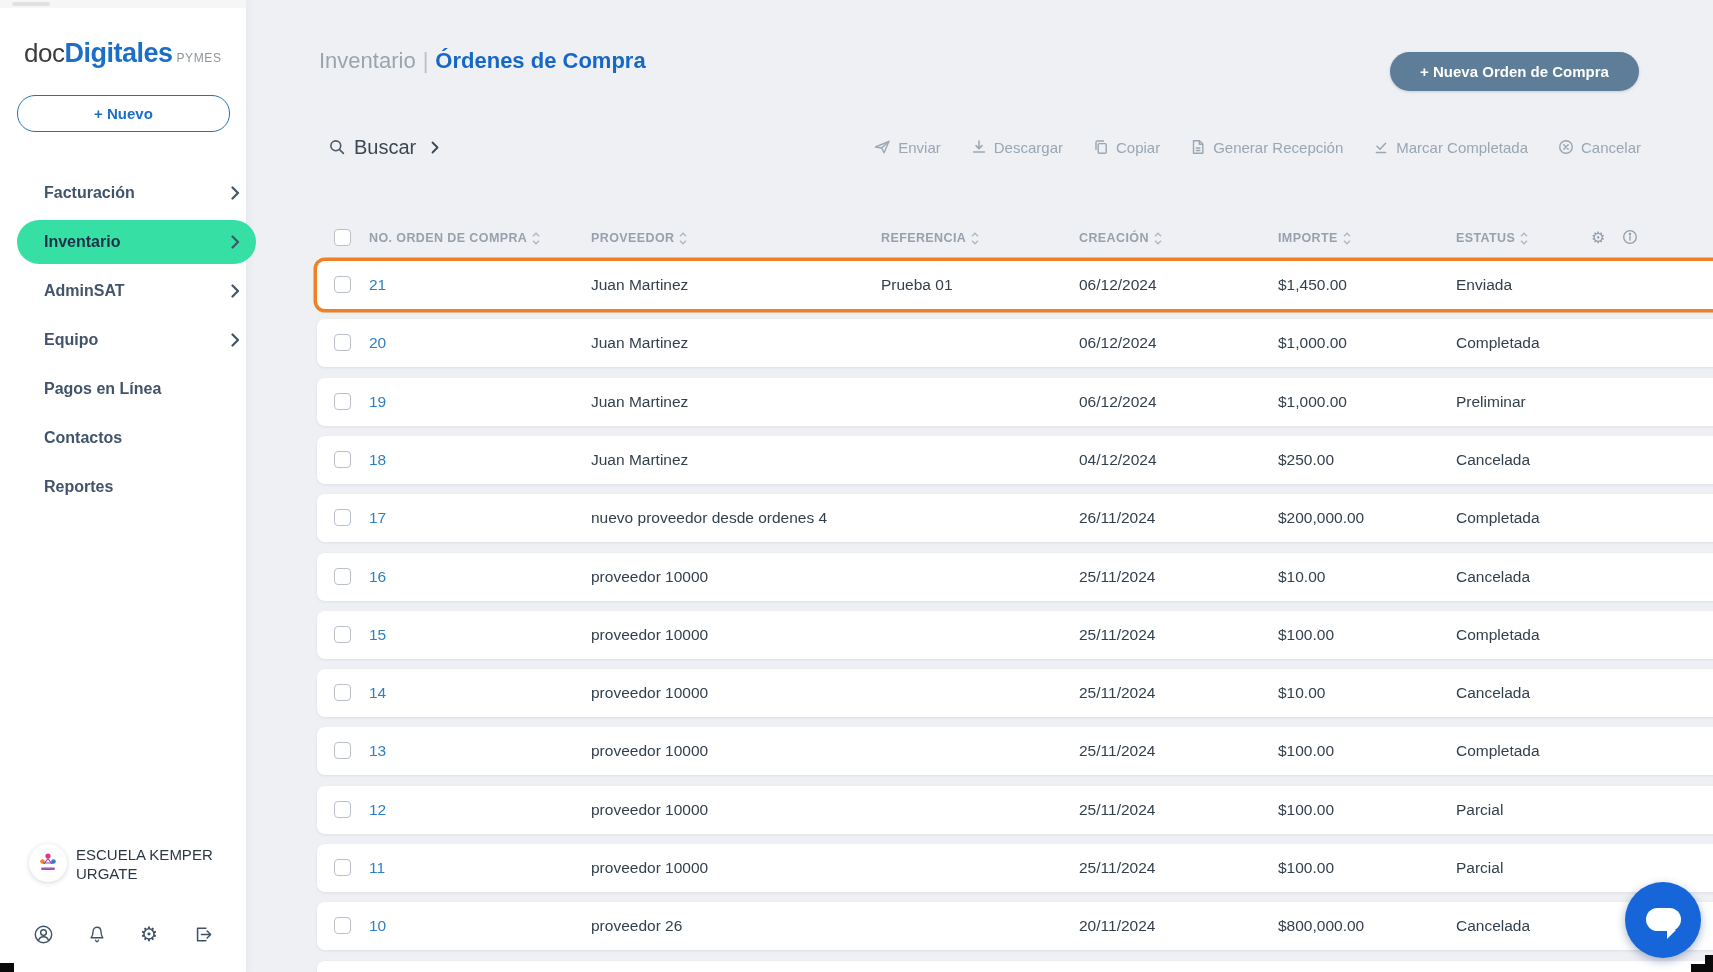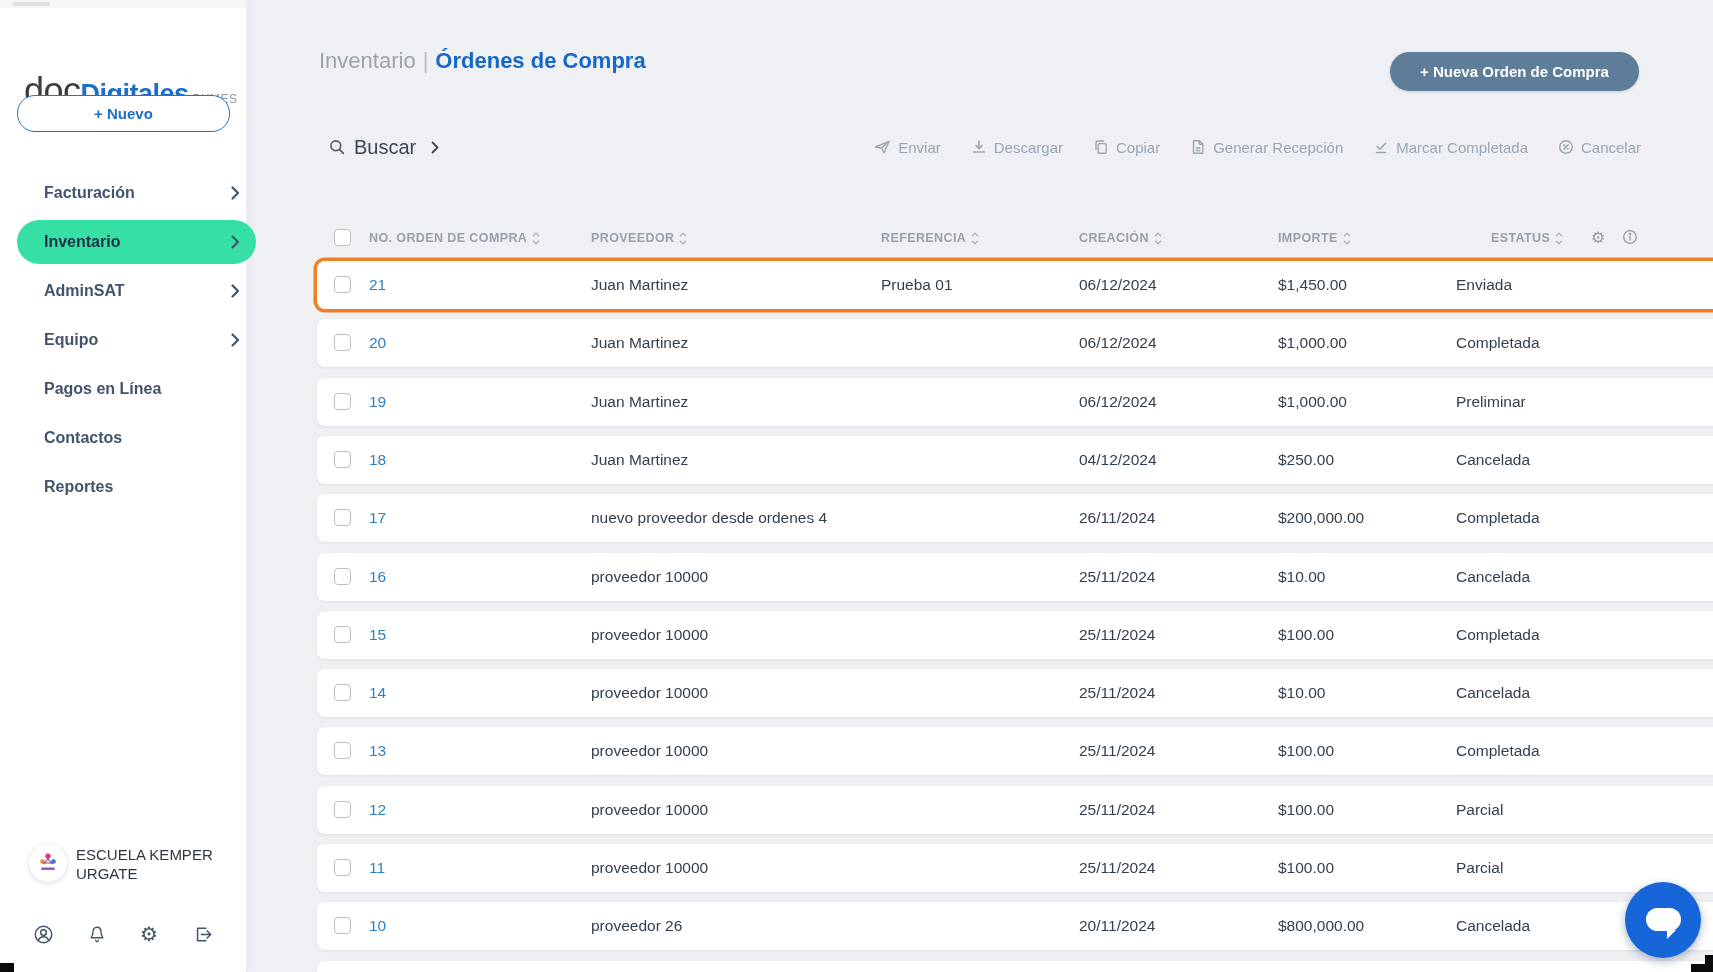--- a/index.html
+++ b/index.html
@@ -5,21 +5,21 @@
   html,body{margin:0;padding:0;background:#dfe2e8;}
   #stage{position:relative;width:1713px;height:972px;background:#eef0f4;overflow:hidden;
          font-family:"Liberation Sans",sans-serif;color:#33404d;}
 
   
   .sidebar{position:absolute;left:0;top:0;width:246px;height:972px;background:#ffffff;
            border-right:1px solid #e8ebef;box-shadow:2px 0 8px rgba(30,45,60,.04);}
   .top-strip{position:absolute;left:0;top:0;width:246px;height:8px;background:#f6f6f6;}
   .top-strip .thumb{position:absolute;left:12px;top:2px;width:38px;height:4px;background:#e1e1e1;border-radius:2px;}
   .logo{position:absolute;left:24px;top:38px;display:flex;align-items:baseline;white-space:nowrap;}
-  .logo .l-doc{font-size:36px;color:#3c3c3e;letter-spacing:-.5px;margin-top:32px;}
+  .logo .l-doc{font-size:26px;color:#3c3c3e;letter-spacing:-.5px;}
   .logo .l-dig{font-size:27px;font-weight:bold;color:#1b6fc7;letter-spacing:-.5px;}
   .logo .l-pym{font-size:12px;color:#8f959e;margin-left:4px;letter-spacing:.6px;}
   .btn-nuevo{position:absolute;left:17px;top:95px;width:211px;height:35px;background:#fff;
              border:1.7px solid #2173be;border-radius:18px;color:#1b6fc7;font-weight:bold;font-size:15px;
              display:flex;align-items:center;justify-content:center;cursor:pointer;}
   .nav{position:absolute;left:0;top:171px;width:274px;}
   .nav-item{position:relative;height:44px;margin:0 18px 5px 17px;border-radius:24px;
             display:flex;align-items:center;padding:0 16px 0 27px;cursor:pointer;
             color:#42546b;font-size:16px;font-weight:bold;}
   .nav-item.active{background:#36e0a5;color:#1f3048;}
@@ -51,21 +51,21 @@
   .tb-item{display:flex;align-items:center;gap:7px;font-size:15px;cursor:pointer;white-space:nowrap;}
   .tb-item svg{flex:none;}
 
   
   .thead{position:absolute;left:0;top:226px;width:1713px;height:24px;}
   .hcb{position:absolute;left:334px;top:3px;}
   .cb{display:inline-block;width:17px;height:17px;border:1.6px solid #b9c0ca;border-radius:4px;background:#fff;cursor:pointer;box-sizing:border-box;}
   .hcell{position:absolute;top:0;height:24px;display:flex;align-items:center;gap:5px;
          font-size:12.5px;font-weight:bold;letter-spacing:.4px;color:#97a1ad;cursor:pointer;white-space:nowrap;}
   .hcell .sort{color:#adb6c0;}
-  .h-no{left:369px;} .h-prov{left:591px;} .h-ref{left:881px;} .h-cre{left:1079px;} .h-imp{left:1278px;} .h-est{left:1456px;margin-left:35px;}
+  .h-no{left:369px;} .h-prov{left:591px;} .h-ref{left:881px;} .h-cre{left:1079px;} .h-imp{left:1278px;} .h-est{left:1456px;}
   .h-gear{position:absolute;left:1591px;top:1px;font-size:16px;color:#939eac;cursor:pointer;line-height:22px;}
   .h-info{position:absolute;left:1622px;top:3px;color:#939eac;cursor:pointer;}
 
   
   .row{position:absolute;left:317px;width:1478px;height:48px;background:#fff;border-radius:8px;
        box-shadow:0 1px 3px rgba(25,39,57,.08);}
   .row.selected{box-shadow:0 0 0 3.5px #ee8027,0 1px 3px rgba(25,39,57,.08);}
   .row .cb{position:absolute;left:17px;top:15px;}
   .cell{position:absolute;top:0;height:48px;display:flex;align-items:center;font-size:15.5px;color:#323f4d;white-space:nowrap;}
   .c-no{left:52px;color:#2e80c4;cursor:pointer;}

